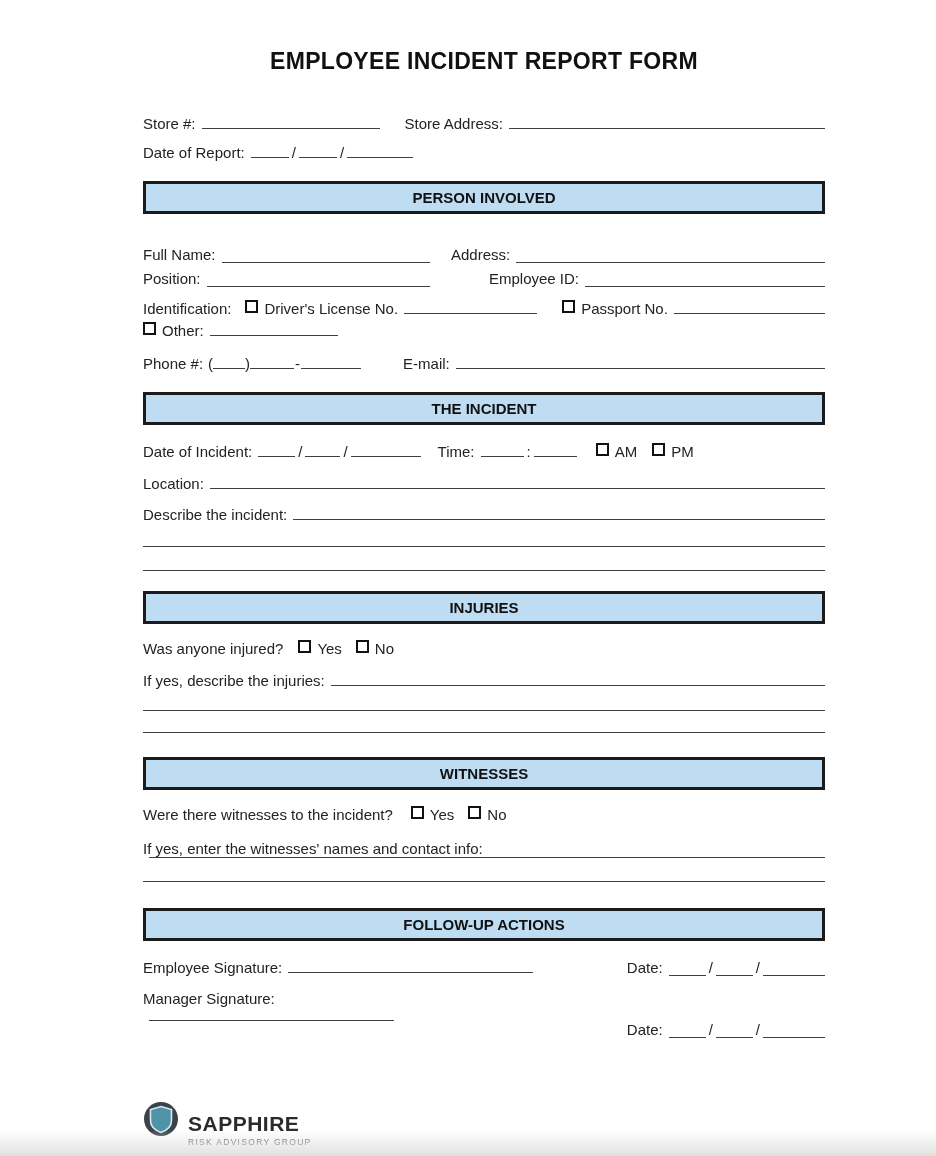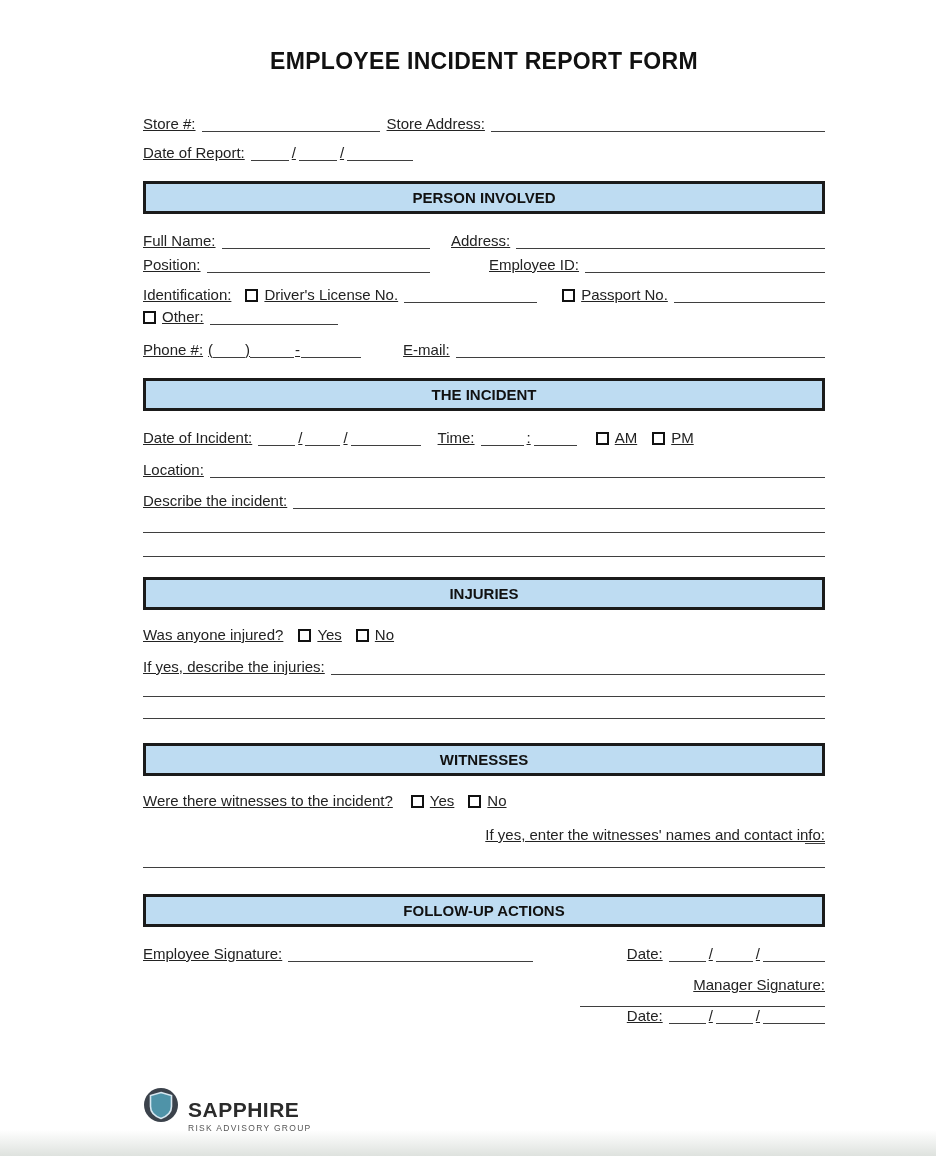--- a/index.html
+++ b/index.html
@@ -9,21 +9,21 @@
     font-family:"Liberation Sans", sans-serif;
     color:var(--text,#232323); font-size:15px;padding-left:28px;
   }
   .content { position:absolute; left:143px; top:0; width:682px; }
 
   .form-title {
     margin:48px 0 0; text-align:center; font-size:23px; font-weight:bold;
     color:#111; letter-spacing:0.3px;
   }
 
-  .row { display:flex; align-items:flex-end; white-space:nowrap;text-decoration:underline; }
+  .row { display:flex; white-space:nowrap; }
   .lbl { white-space:nowrap; }
 
   .blank {
     display:inline-block; height:13px; min-width:20px;
     border-bottom:1.5px solid var(--line,#3f3f3f);
   }
   .sep { padding:0 3px; }
 
   .section-bar {
     box-sizing:border-box; border:3px solid var(--section-header-border,#1b1b1b);
@@ -44,21 +44,21 @@
   .col-b .blank { flex:1; margin-left:6px; }
 
   .grow { flex:1; margin-left:6px; }
 
   .fill-line { height:23px; border-bottom:1.5px solid var(--line,#3f3f3f); }
 
   
   .mt-store { margin-top:40px; }
   .mt-datereport { margin-top:12px; }
   .mt-bar1 { margin-top:20px;text-align:center; }
-  .mt-fullname { margin-top:18px; }
+  .mt-fullname { margin-top:32px; }
   .mt-position { margin-top:7px;gap:38px; }
   .mt-ident { margin-top:13px; }
   .mt-other { margin-top:5px; }
   .mt-phone { margin-top:16px; }
   .mt-bar2 { margin-top:20px; }
   .mt-dateincident { margin-top:18px; }
   .mt-location { margin-top:15px; }
   .mt-describe { margin-top:14px; }
   .mt-bar3 { margin-top:20px; }
   .mt-injured { margin-top:16px; }
@@ -92,21 +92,21 @@
 <body>
 
 <div class="page">
   <div class="content">
 
     <h1 class="form-title">EMPLOYEE INCIDENT REPORT FORM</h1>
 
     <div class="row mt-store">
       <span class="lbl">Store #:</span>
       <span class="blank" style="width:178px; margin-left:6px;"></span>
-      <span class="lbl" style="margin-left:7px;">Store Address:</span>
+      <span class="lbl" style="margin-left:25px;">Store Address:</span>
       <span class="blank grow"></span>
     </div>
 
     <div class="row mt-datereport">
       <span class="lbl">Date of Report:</span>
       <span class="blank" style="width:38px; margin-left:6px;"></span>
       <span class="sep">/</span>
       <span class="blank" style="width:38px;"></span>
       <span class="sep">/</span>
       <span class="blank" style="width:66px;"></span>

